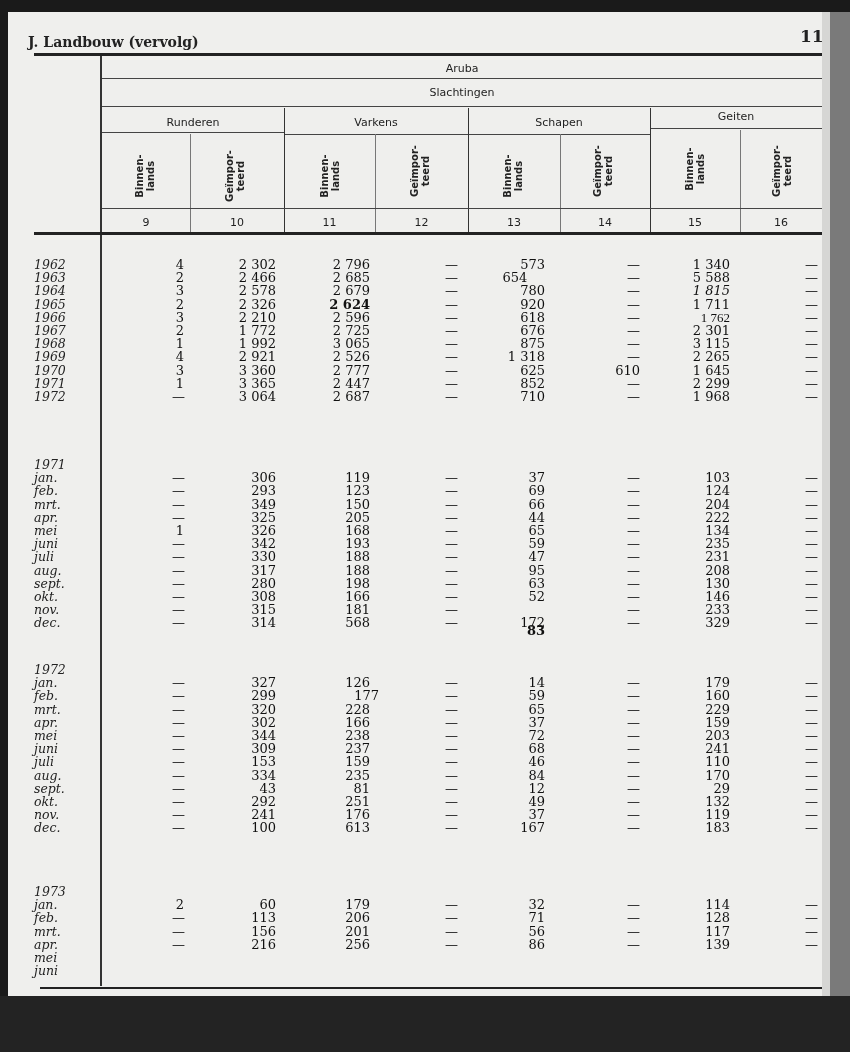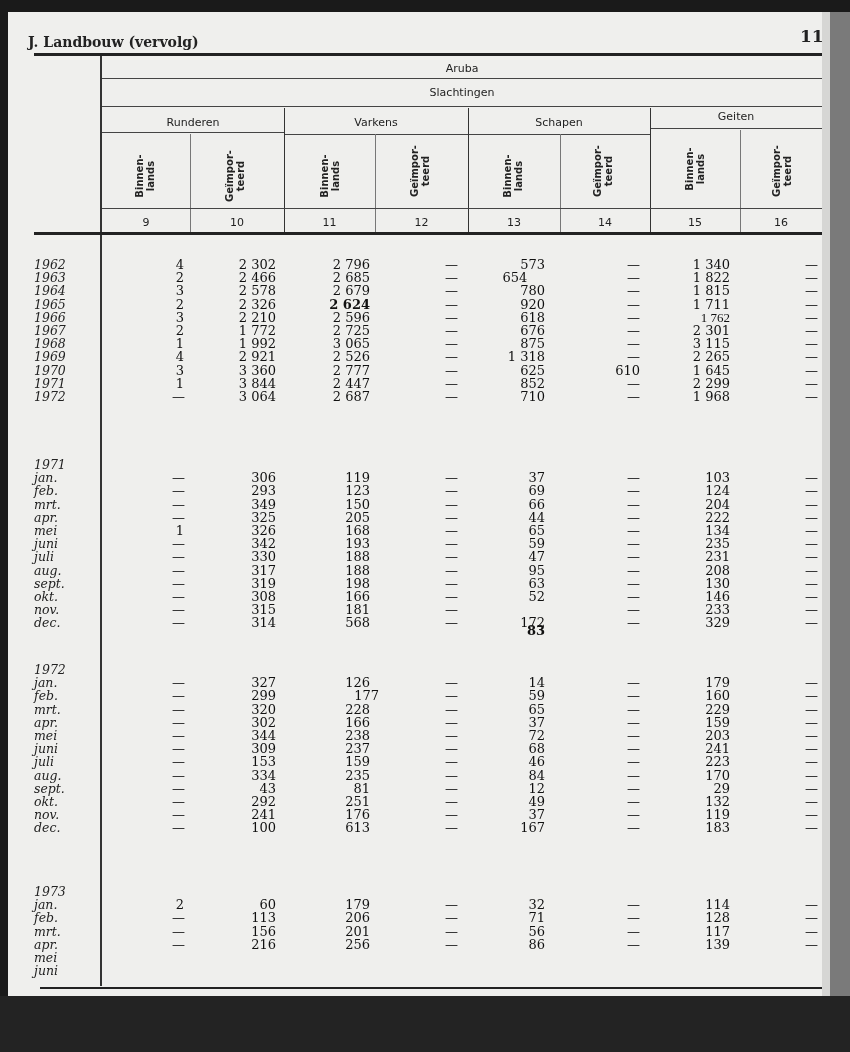--- a/index.html
+++ b/index.html
@@ -94,30 +94,30 @@
     <div class="cell" style="top: 258px; left: 580px; width: 60px;">—</div>
     <div class="cell" style="top: 258px; left: 670px; width: 60px;">1 340</div>
     <div class="cell" style="top: 258px; left: 758px; width: 60px;">—</div>
     <div class="stub" style="top: 271.2px;">1963</div>
     <div class="cell" style="top: 271.2px; left: 124px; width: 60px;">2</div>
     <div class="cell" style="top: 271.2px; left: 216px; width: 60px;">2 466</div>
     <div class="cell" style="top: 271.2px; left: 310px; width: 60px;">2 685</div>
     <div class="cell" style="top: 271.2px; left: 398px; width: 60px;">—</div>
     <div class="cell" style="top: 271.2px; left: 485px; width: 60px; text-align: center;">654</div>
     <div class="cell" style="top: 271.2px; left: 580px; width: 60px;">—</div>
-    <div class="cell" style="top: 271.2px; left: 670px; width: 60px;">1 822</div>
+    <div class="cell" style="top: 271.2px; left: 670px; width: 60px;">5 588</div>
     <div class="cell" style="top: 271.2px; left: 758px; width: 60px;">—</div>
     <div class="stub" style="top: 284.4px;">1964</div>
     <div class="cell" style="top: 284.4px; left: 124px; width: 60px;">3</div>
     <div class="cell" style="top: 284.4px; left: 216px; width: 60px;">2 578</div>
     <div class="cell" style="top: 284.4px; left: 310px; width: 60px;">2 679</div>
     <div class="cell" style="top: 284.4px; left: 398px; width: 60px;">—</div>
     <div class="cell" style="top: 284.4px; left: 485px; width: 60px;">780</div>
     <div class="cell" style="top: 284.4px; left: 580px; width: 60px;">—</div>
-    <div class="cell" style="top: 284.4px; left: 670px; width: 60px;">1 815</div>
+    <div class="cell" style="top: 284.4px; left: 670px; width: 60px; font-style: italic;">1 815</div>
     <div class="cell" style="top: 284.4px; left: 758px; width: 60px;">—</div>
     <div class="stub" style="top: 297.6px;">1965</div>
     <div class="cell" style="top: 297.6px; left: 124px; width: 60px;">2</div>
     <div class="cell" style="top: 297.6px; left: 216px; width: 60px;">2 326</div>
     <div class="cell" style="top: 297.6px; left: 310px; width: 60px; font-weight: bold;">2 624</div>
     <div class="cell" style="top: 297.6px; left: 398px; width: 60px;">—</div>
     <div class="cell" style="top: 297.6px; left: 485px; width: 60px;">920</div>
     <div class="cell" style="top: 297.6px; left: 580px; width: 60px;">—</div>
     <div class="cell" style="top: 297.6px; left: 670px; width: 60px;">1 711</div>
     <div class="cell" style="top: 297.6px; left: 758px; width: 60px;">—</div>
@@ -161,21 +161,21 @@
     <div class="cell" style="top: 363.6px; left: 124px; width: 60px;">3</div>
     <div class="cell" style="top: 363.6px; left: 216px; width: 60px;">3 360</div>
     <div class="cell" style="top: 363.6px; left: 310px; width: 60px;">2 777</div>
     <div class="cell" style="top: 363.6px; left: 398px; width: 60px;">—</div>
     <div class="cell" style="top: 363.6px; left: 485px; width: 60px;">625</div>
     <div class="cell" style="top: 363.6px; left: 580px; width: 60px;">610</div>
     <div class="cell" style="top: 363.6px; left: 670px; width: 60px;">1 645</div>
     <div class="cell" style="top: 363.6px; left: 758px; width: 60px;">—</div>
     <div class="stub" style="top: 376.8px;">1971</div>
     <div class="cell" style="top: 376.8px; left: 124px; width: 60px;">1</div>
-    <div class="cell" style="top: 376.8px; left: 216px; width: 60px;">3 844</div>
+    <div class="cell" style="top: 376.8px; left: 216px; width: 60px;">3 365</div>
     <div class="cell" style="top: 376.8px; left: 310px; width: 60px;">2 447</div>
     <div class="cell" style="top: 376.8px; left: 398px; width: 60px;">—</div>
     <div class="cell" style="top: 376.8px; left: 485px; width: 60px;">852</div>
     <div class="cell" style="top: 376.8px; left: 580px; width: 60px;">—</div>
     <div class="cell" style="top: 376.8px; left: 670px; width: 60px;">2 299</div>
     <div class="cell" style="top: 376.8px; left: 758px; width: 60px;">—</div>
     <div class="stub" style="top: 390px;">1972</div>
     <div class="cell" style="top: 390px; left: 125px; width: 60px;">—</div>
     <div class="cell" style="top: 390px; left: 216px; width: 60px;">3 064</div>
     <div class="cell" style="top: 390px; left: 310px; width: 60px;">2 687</div>
@@ -252,21 +252,21 @@
     <div class="cell" style="top: 563.6px; left: 125px; width: 60px;">—</div>
     <div class="cell" style="top: 563.6px; left: 216px; width: 60px;">317</div>
     <div class="cell" style="top: 563.6px; left: 310px; width: 60px;">188</div>
     <div class="cell" style="top: 563.6px; left: 398px; width: 60px;">—</div>
     <div class="cell" style="top: 563.6px; left: 485px; width: 60px;">95</div>
     <div class="cell" style="top: 563.6px; left: 580px; width: 60px;">—</div>
     <div class="cell" style="top: 563.6px; left: 670px; width: 60px;">208</div>
     <div class="cell" style="top: 563.6px; left: 758px; width: 60px;">—</div>
     <div class="stub" style="top: 576.8px;">sept.</div>
     <div class="cell" style="top: 576.8px; left: 125px; width: 60px;">—</div>
-    <div class="cell" style="top: 576.8px; left: 216px; width: 60px;">319</div>
+    <div class="cell" style="top: 576.8px; left: 216px; width: 60px;">280</div>
     <div class="cell" style="top: 576.8px; left: 310px; width: 60px;">198</div>
     <div class="cell" style="top: 576.8px; left: 398px; width: 60px;">—</div>
     <div class="cell" style="top: 576.8px; left: 485px; width: 60px;">63</div>
     <div class="cell" style="top: 576.8px; left: 580px; width: 60px;">—</div>
     <div class="cell" style="top: 576.8px; left: 670px; width: 60px;">130</div>
     <div class="cell" style="top: 576.8px; left: 758px; width: 60px;">—</div>
     <div class="stub" style="top: 590px;">okt.</div>
     <div class="cell" style="top: 590px; left: 125px; width: 60px;">—</div>
     <div class="cell" style="top: 590px; left: 216px; width: 60px;">308</div>
     <div class="cell" style="top: 590px; left: 310px; width: 60px;">166</div>
@@ -348,21 +348,21 @@
     <div class="cell" style="top: 742.2px; left: 580px; width: 60px;">—</div>
     <div class="cell" style="top: 742.2px; left: 670px; width: 60px;">241</div>
     <div class="cell" style="top: 742.2px; left: 758px; width: 60px;">—</div>
     <div class="stub" style="top: 755.4px;">juli</div>
     <div class="cell" style="top: 755.4px; left: 125px; width: 60px;">—</div>
     <div class="cell" style="top: 755.4px; left: 216px; width: 60px;">153</div>
     <div class="cell" style="top: 755.4px; left: 310px; width: 60px;">159</div>
     <div class="cell" style="top: 755.4px; left: 398px; width: 60px;">—</div>
     <div class="cell" style="top: 755.4px; left: 485px; width: 60px;">46</div>
     <div class="cell" style="top: 755.4px; left: 580px; width: 60px;">—</div>
-    <div class="cell" style="top: 755.4px; left: 670px; width: 60px;">223</div>
+    <div class="cell" style="top: 755.4px; left: 670px; width: 60px;">110</div>
     <div class="cell" style="top: 755.4px; left: 758px; width: 60px;">—</div>
     <div class="stub" style="top: 768.6px;">aug.</div>
     <div class="cell" style="top: 768.6px; left: 125px; width: 60px;">—</div>
     <div class="cell" style="top: 768.6px; left: 216px; width: 60px;">334</div>
     <div class="cell" style="top: 768.6px; left: 310px; width: 60px;">235</div>
     <div class="cell" style="top: 768.6px; left: 398px; width: 60px;">—</div>
     <div class="cell" style="top: 768.6px; left: 485px; width: 60px;">84</div>
     <div class="cell" style="top: 768.6px; left: 580px; width: 60px;">—</div>
     <div class="cell" style="top: 768.6px; left: 670px; width: 60px;">170</div>
     <div class="cell" style="top: 768.6px; left: 758px; width: 60px;">—</div>

